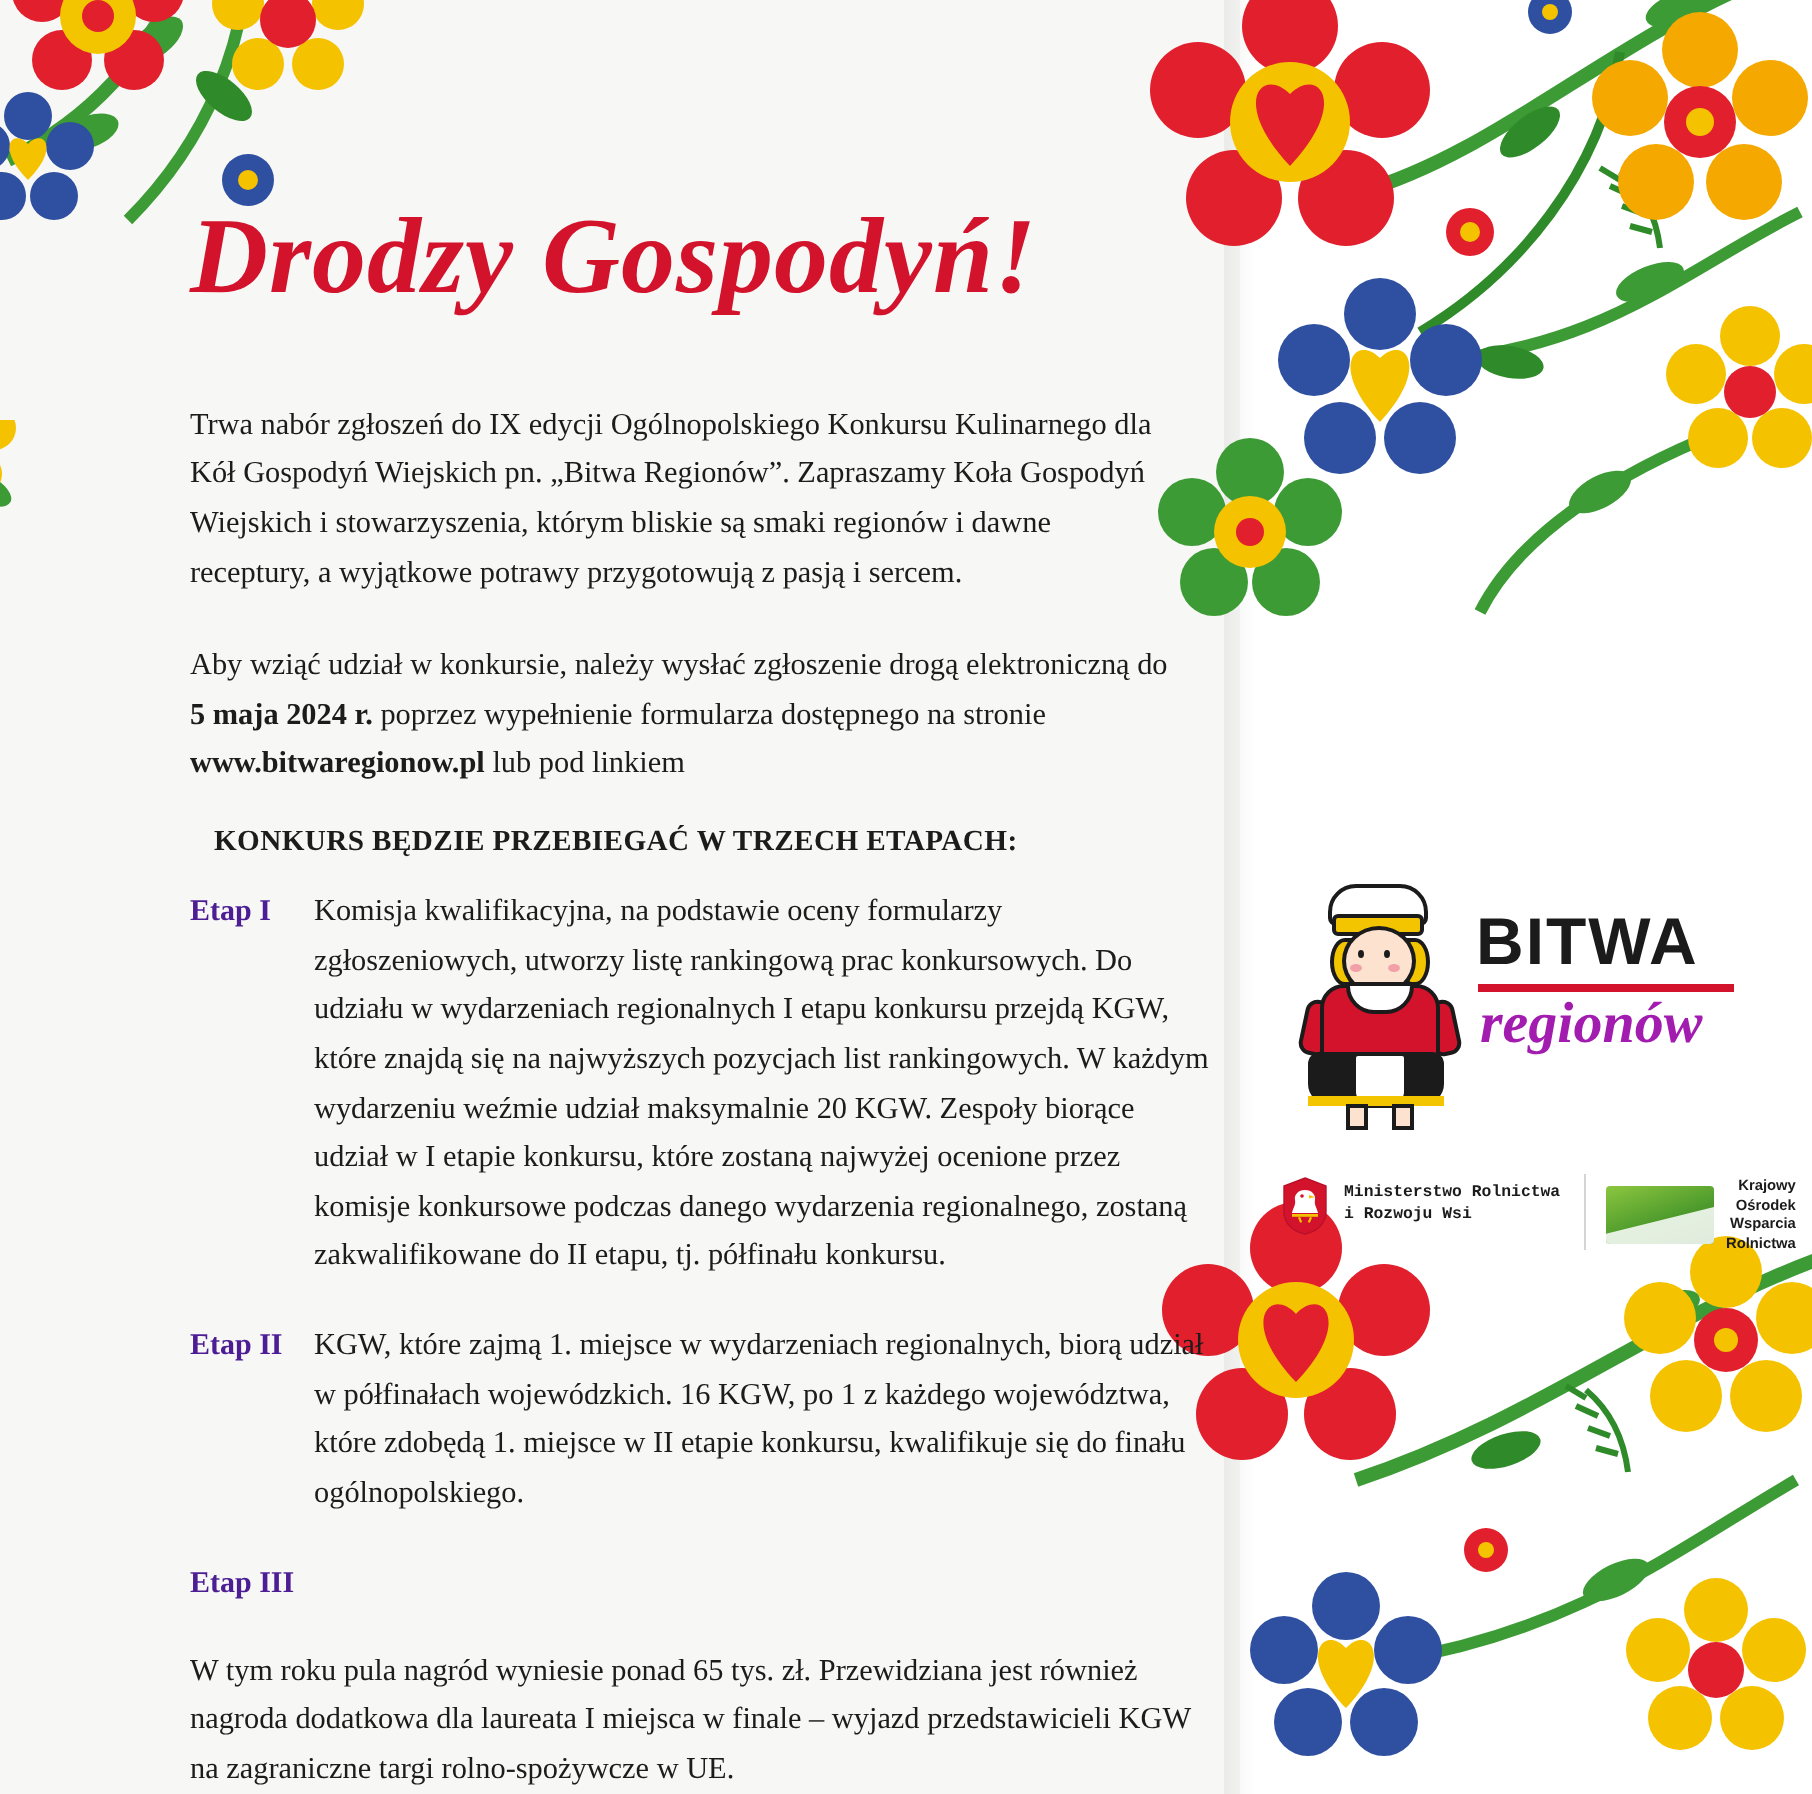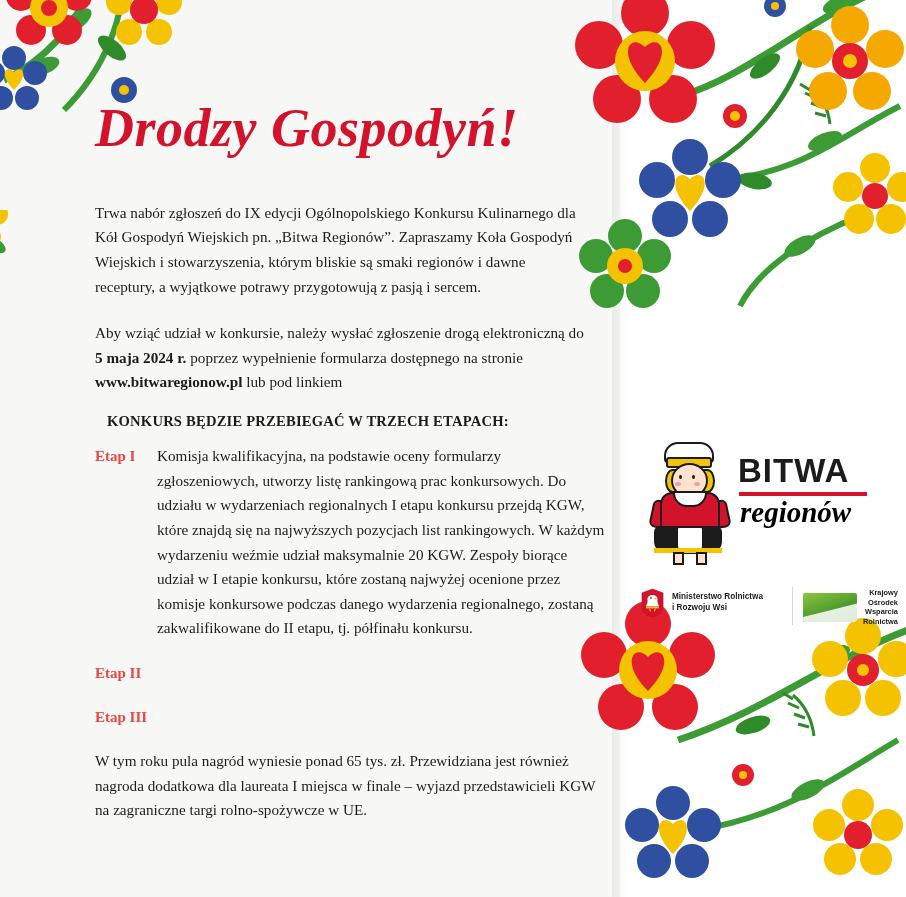--- a/index.html
+++ b/index.html
@@ -76,21 +76,21 @@
   }
   .stage {
     display: flex;
     align-items: flex-start;
     margin-bottom: 20px;
   }
   .stage-label {
     flex: 0 0 62px;
     font-size: 15px;
     font-weight: 700;
-    color: #ef4444;
+    color: #4c1d95;
     line-height: 1.6;
     padding-top: 0px;
   }
   .stage-body {
     flex: 1 1 auto;
     font-size: 15.2px;
     line-height: 1.62;
     color: #1c1c1c;
   }
   .footer-para {
@@ -127,21 +127,21 @@
     background: #d3132c;
   }
   .bitwa-sub {
     position: absolute;
     left: 94px;
     top: 56px;
     font-family: "Liberation Serif", serif;
     font-style: italic;
     font-weight: 700;
     font-size: 29px;
-    color: #000000;
+    color: #a21caf;
   }
 
   
   .mascot { position: absolute; left: 0; top: 2px; width: 84px; height: 120px; }
   .m-hat {
     position: absolute; left: 18px; top: 0; width: 46px; height: 17px;
     background: #fff; border: 2px solid #1b1b1b; border-radius: 14px 14px 4px 4px;
   }
   .m-hatband {
     position: absolute; left: 20px; top: 15px; width: 42px; height: 7px;
@@ -217,21 +217,21 @@
     align-items: center;
   }
   .gov-min { left: 0; top: 0; }
   .gov-kowr { left: 163px; top: 0; text-align: right; }
   .eagle {
     width: 25px; height: 30px; margin-right: 7px;
     position: relative; flex: 0 0 25px;
   }
   .eagle svg { display: block; }
   .gov-txt {
-    font-family: Liberation Sans, sans-serif;
+    font-family: Liberation Mono, monospace;
     font-size: 8.2px;
     line-height: 1.32;
     color: #1b1b1b;
     font-weight: 700;
   }
   .kowr-mark {
     width: 54px; height: 29px; margin-right: 6px; flex: 0 0 54px;
     position: relative;
     border-radius: 2px;
     overflow: hidden;
@@ -476,20 +476,21 @@
 
     <div class="stages-title">KONKURS BĘDZIE PRZEBIEGAĆ W TRZECH ETAPACH:</div>
 
     <div class="stage">
       <div class="stage-label">Etap I</div>
       <div class="stage-body">Komisja kwalifikacyjna, na podstawie oceny formularzy zgłoszeniowych, utworzy listę rankingową prac konkursowych. Do udziału w wydarzeniach regionalnych I etapu konkursu przejdą KGW, które znajdą się na najwyższych pozycjach list rankingowych. W każdym wydarzeniu weźmie udział maksymalnie 20 KGW. Zespoły biorące udział w I etapie konkursu, które zostaną najwyżej ocenione przez komisje konkursowe podczas danego wydarzenia regionalnego, zostaną zakwalifikowane do II etapu, tj. półfinału konkursu.</div>
     </div>
 
     <div class="stage">
       <div class="stage-label">Etap II</div>
+      <div class="stage-body">KGW, które zajmą 1. miejsce w wydarzeniach regionalnych, biorą udział w półfinałach wojewódzkich. 16 KGW, po 1 z każdego województwa, które zdobędą 1. miejsce w II etapie konkursu, kwalifikuje się do finału ogólnopolskiego.</div>
     </div>
 
     <div class="stage">
       <div class="stage-label">Etap III</div>
     </div>
 
     <p class="footer-para">W tym roku pula nagród wyniesie ponad 65 tys. zł. Przewidziana jest również nagroda dodatkowa dla laureata I miejsca w finale – wyjazd przedstawicieli KGW na zagraniczne targi rolno-spożywcze w UE.</p>
 
   </div>
 

